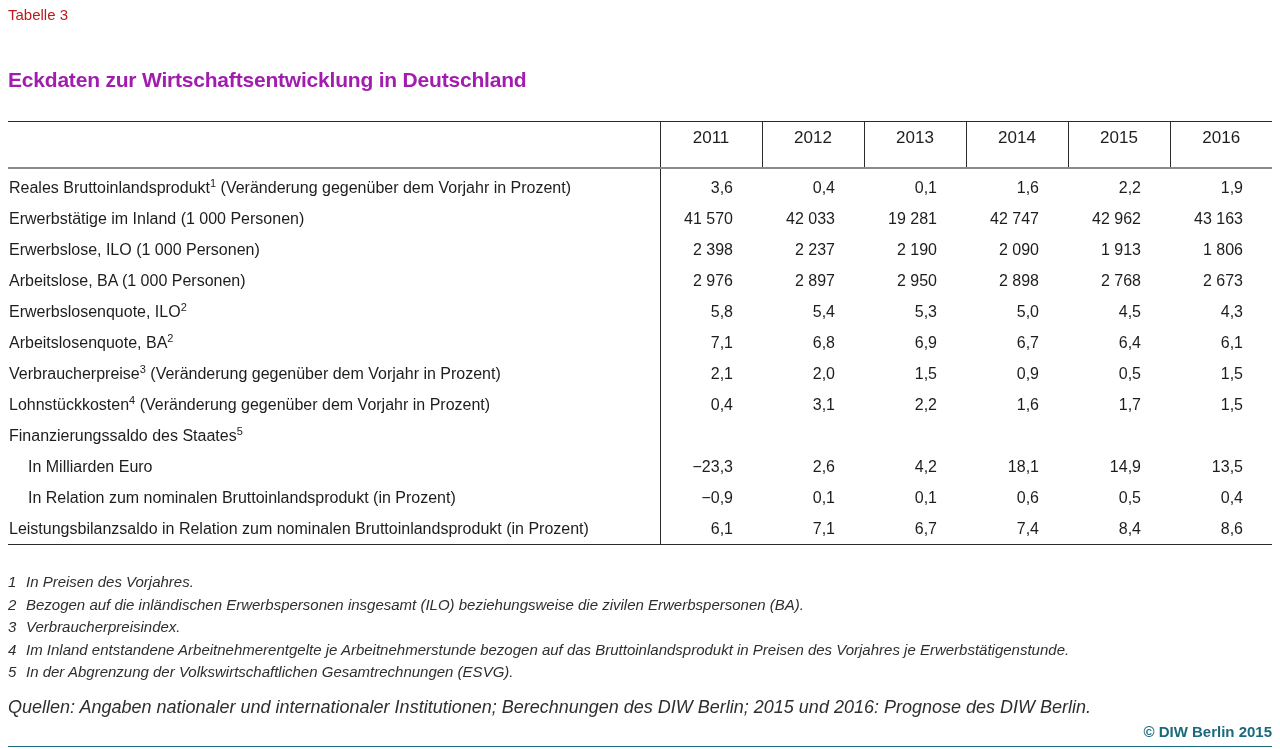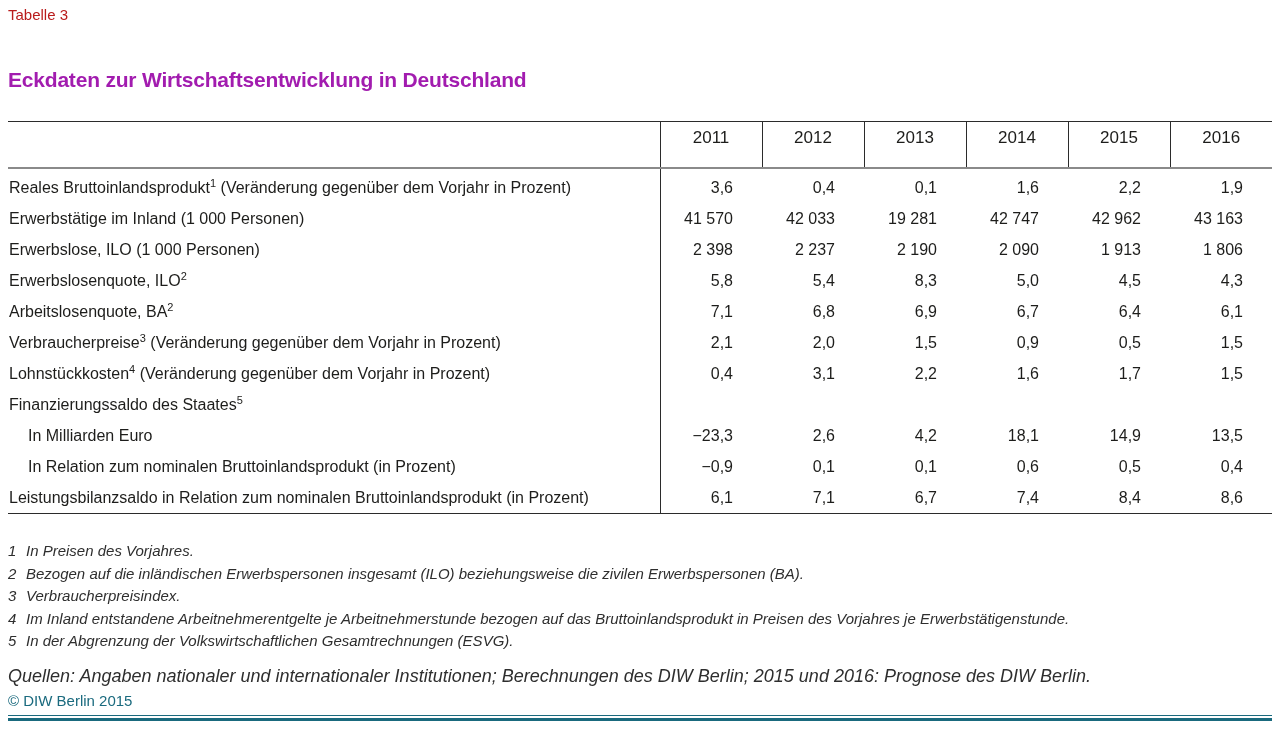--- a/index.html
+++ b/index.html
@@ -75,23 +75,24 @@
   .source-line {
     margin-top: 12px;
     font-style: italic;
     font-size: 18px;
     color: #2e2e2e;
     line-height: 22px;
   }
 
   .copyright {
     margin-top: 5px;
-    text-align: left;
+    text-align: right;
     font-size: 15px;
     color: #1a6a7e;
+    font-weight: bold;
   }
 
   .bottom-rule-thin  { margin-top: 6px; border-top: 1px solid #1a6a7e; }
   .bottom-rule-thick { margin-top: 2px; border-top: 3px solid #1a6a7e; }
 </style>
 </head>
 <body>
 
 <div class="page">
 
@@ -142,24 +143,33 @@
       <tr>
         <td class="label"><span>Erwerbslose, ILO (1 000 Personen)</span><span class="sup"></span><span></span></td>
         <td class="value sep">2 398</td>
         <td class="value">2 237</td>
         <td class="value">2 190</td>
         <td class="value">2 090</td>
         <td class="value">1 913</td>
         <td class="value">1 806</td>
       </tr>
       <tr>
+        <td class="label"><span>Arbeitslose, BA (1 000 Personen)</span><span class="sup"></span><span></span></td>
+        <td class="value sep">2 976</td>
+        <td class="value">2 897</td>
+        <td class="value">2 950</td>
+        <td class="value">2 898</td>
+        <td class="value">2 768</td>
+        <td class="value">2 673</td>
+      </tr>
+      <tr>
         <td class="label"><span>Erwerbslosenquote, ILO</span><span class="sup">2</span><span></span></td>
         <td class="value sep">5,8</td>
         <td class="value">5,4</td>
-        <td class="value">8,3</td>
+        <td class="value">5,3</td>
         <td class="value">5,0</td>
         <td class="value">4,5</td>
         <td class="value">4,3</td>
       </tr>
       <tr>
         <td class="label"><span>Arbeitslosenquote, BA</span><span class="sup">2</span><span></span></td>
         <td class="value sep">7,1</td>
         <td class="value">6,8</td>
         <td class="value">6,9</td>
         <td class="value">6,7</td>

